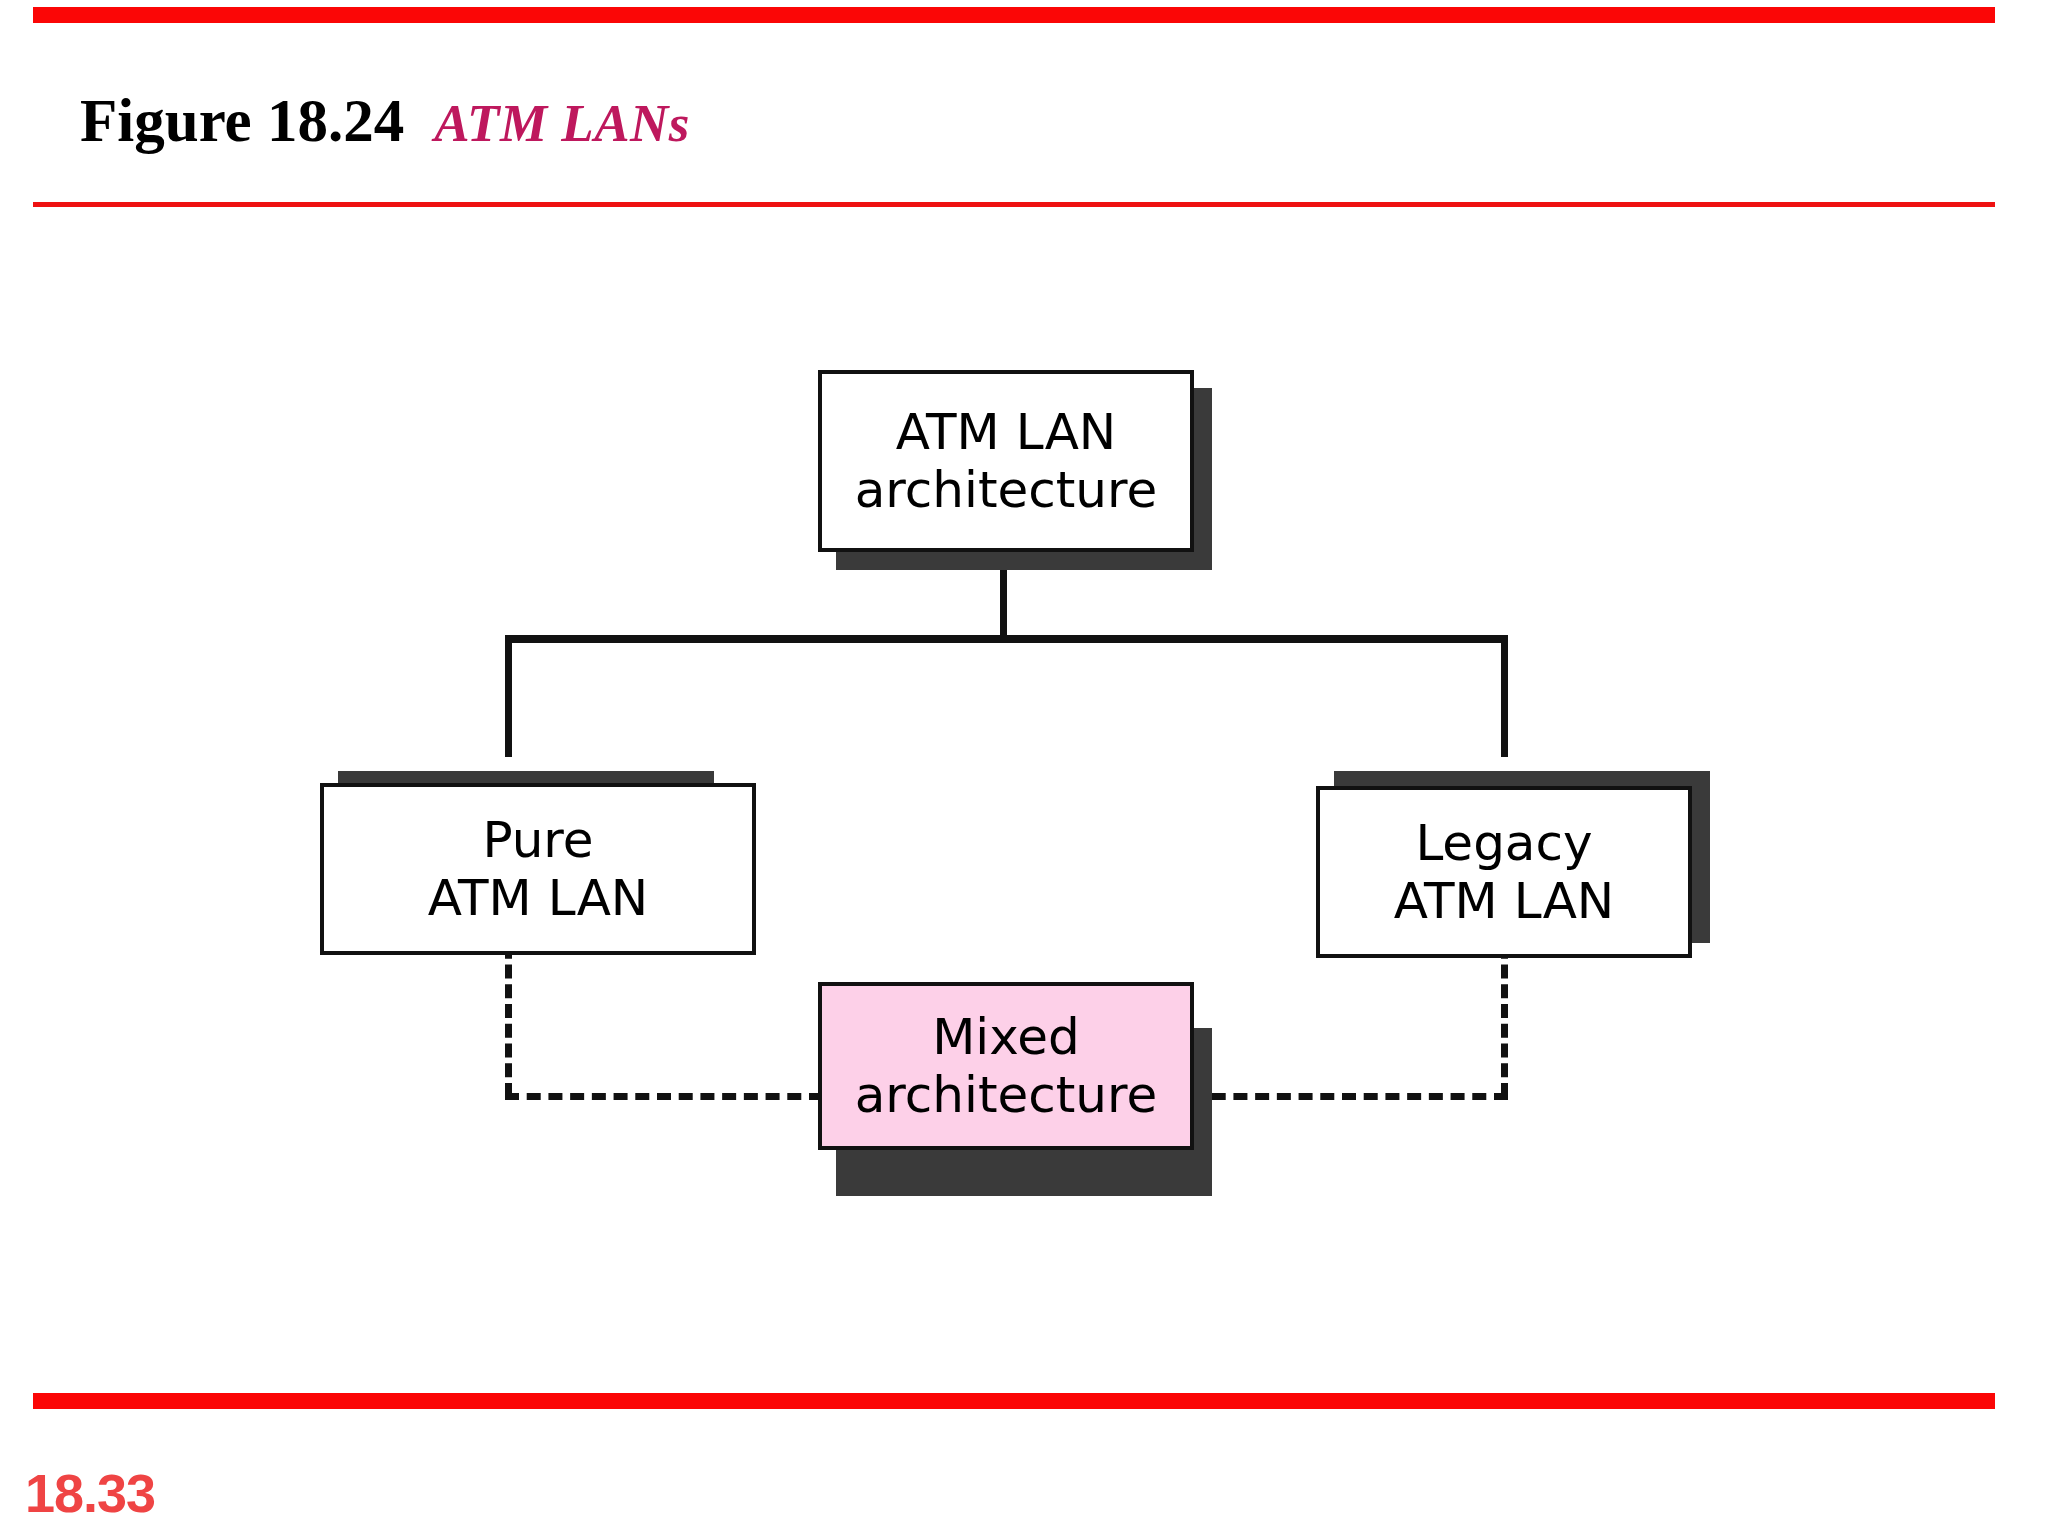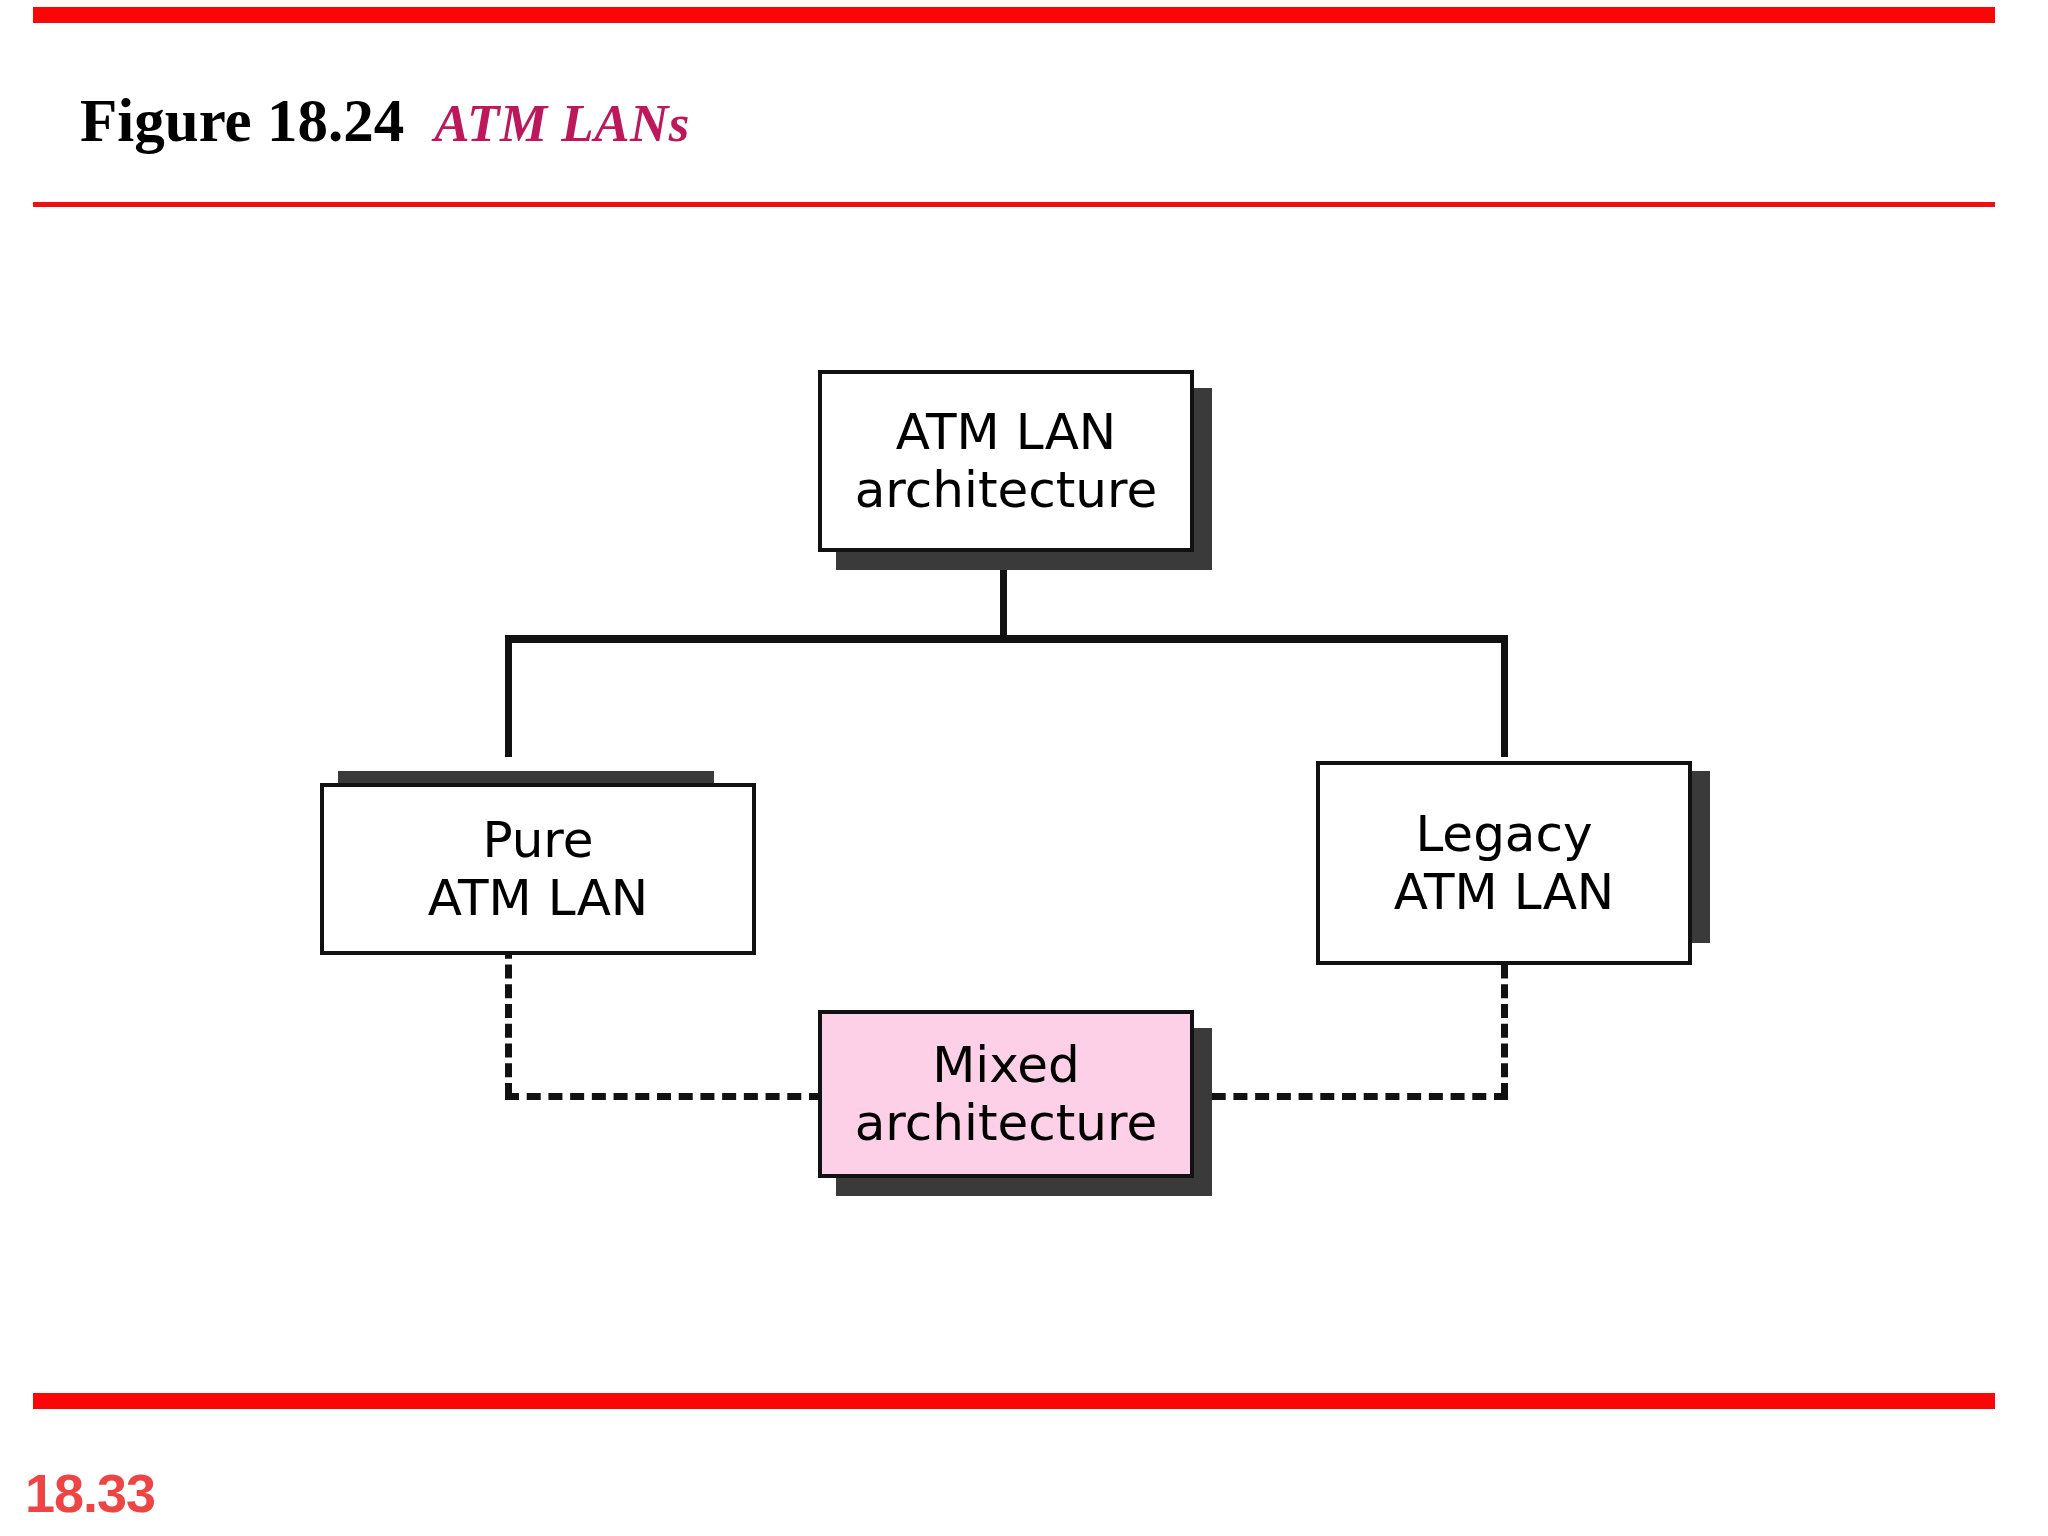--- a/index.html
+++ b/index.html
@@ -167,28 +167,28 @@
       </div>
     </div>
 
     <div class="node" style="left:320px; top:763px; width:436px; height:172px;margin-top:20px;">
       <div>
         <div>Pure</div>
         <div>ATM LAN</div>
       </div>
     </div>
 
-    <div class="node" style="left:1316px; top:761px; width:376px; height:204px;">
+    <div class="node" style="left:1316px; top:786px; width:376px; height:172px;">
       <div>
         <div>Legacy</div>
         <div>ATM LAN</div>
       </div>
     </div>
 
-    <div class="node pink" style="left:818px; top:1010px; width:376px; height:168px;">
+    <div class="node pink" style="left:818px; top:982px; width:376px; height:168px;">
       <div>
         <div>Mixed</div>
         <div>architecture</div>
       </div>
     </div>
 
   </div>
 
   <div class="rule-thick-bottom"></div>
 

